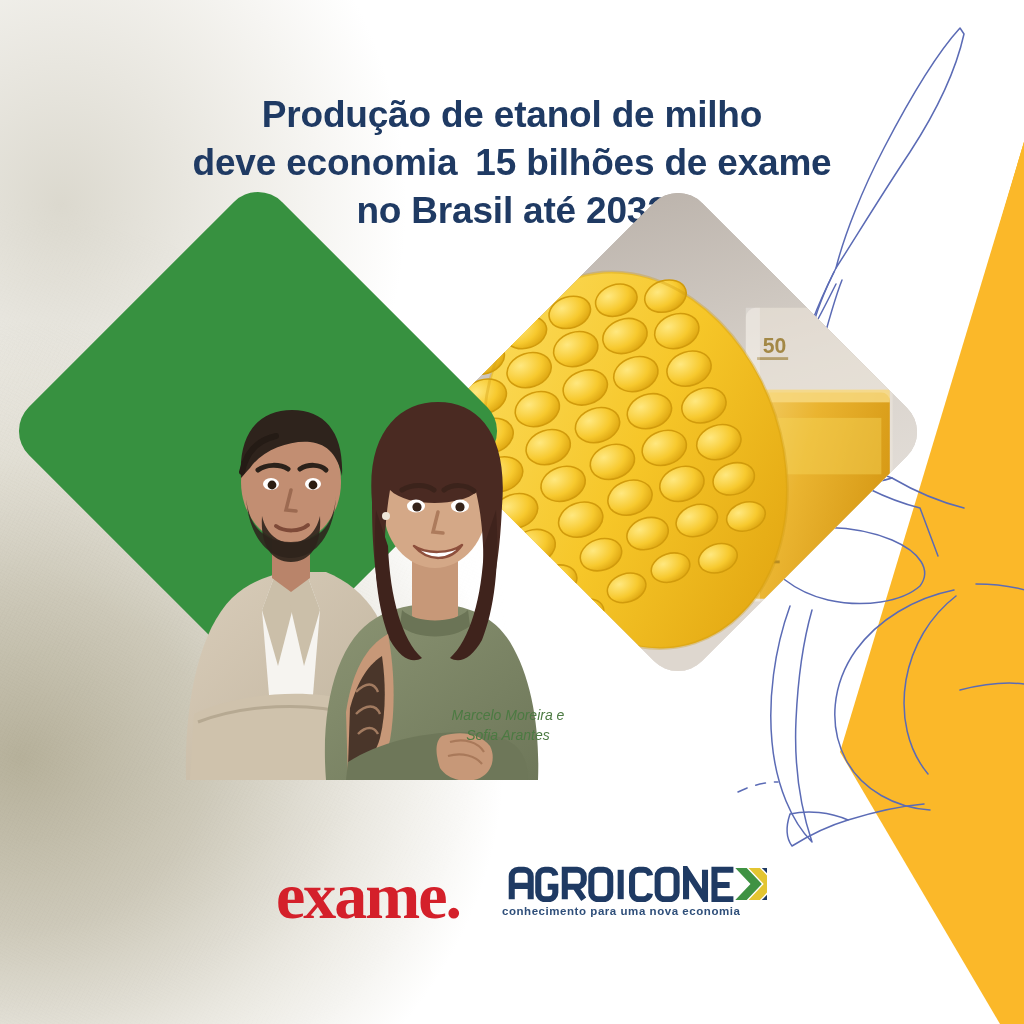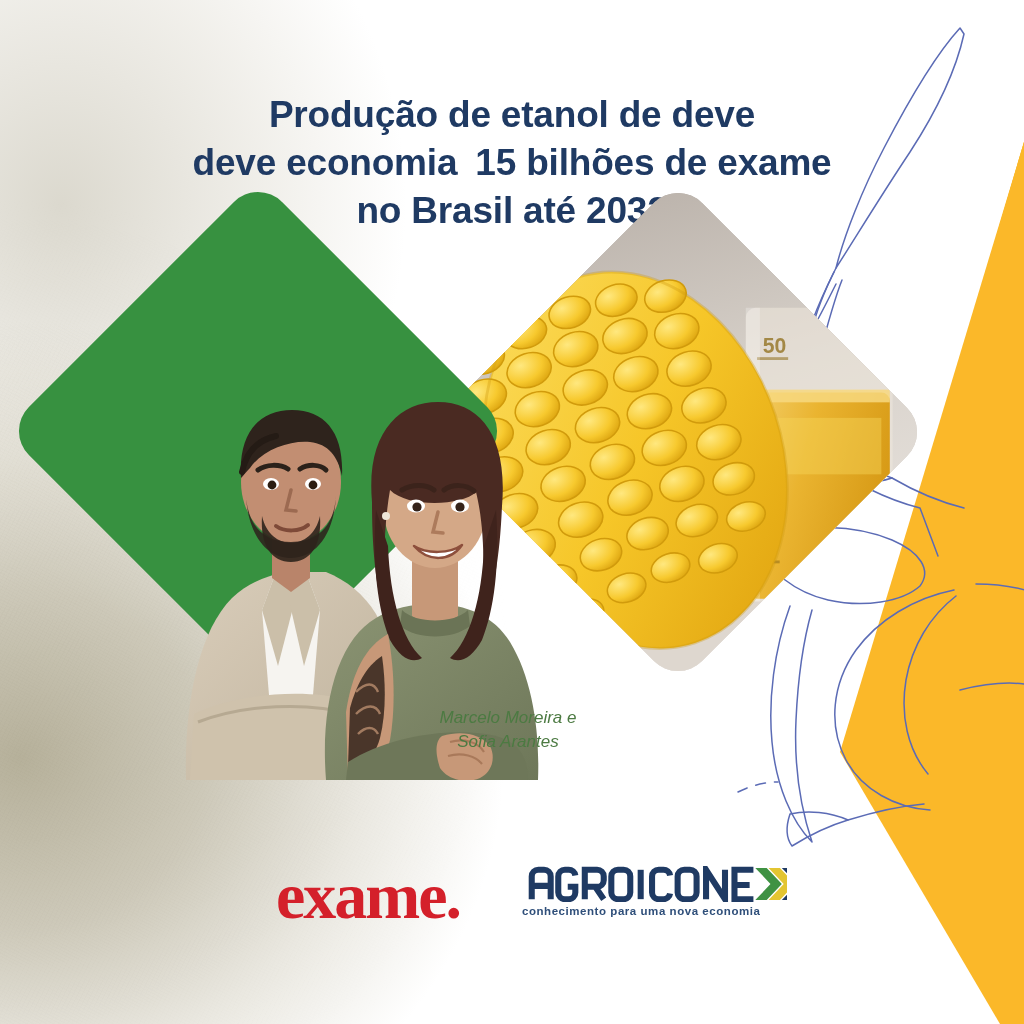--- a/index.html
+++ b/index.html
@@ -118,42 +118,42 @@
   }
 
   
   .credit {
     position: absolute;
     left: 398px;
     top: 706px;
     width: 220px;
     text-align: center;
     color: #4c7a42;
-    font-size: 17px;
+    font-size: 14px;
     line-height: 1.42;
     font-style: italic;
     font-weight: 400;
     white-space: pre-line;
   }
 
   
   .logo-exame {
     position: absolute;
     left: 276px;
     top: 863px;
     color: #d4202a;
     font-family: "Liberation Serif", serif;
     font-size: 66px;
     font-weight: 700;
     letter-spacing: -2px;
     line-height: 1;
   }
   .logo-agroicone {
     position: absolute;
-    left: 519px;
+    left: 499px;
     top: 866px;
     width: 268px;
     height: 62px;
     text-decoration: underline;
   }
   .agro-word {
     position: relative;
     height: 36px;
   }
   .agro-tagline {
@@ -204,21 +204,21 @@
 
       <path d="M66 606 C50 650 44 700 48 742 C52 786 68 822 88 842 C76 806 70 764 72 720 C74 676 80 638 88 610"></path>
       <path d="M68 846 C84 836 104 826 124 820 C106 812 84 810 66 814 C62 826 62 838 68 846 Z"></path>
       <path d="M124 820 C150 812 176 806 200 804"></path>
 
       <path d="M14 792 C26 786 40 782 54 782" stroke-dasharray="10 9"></path>
       <path d="M236 690 C260 684 284 682 300 684"></path>
     </g>
   </svg>
 
-  <h1 class="headline"><span>Produção de etanol de deve</span>
+  <h1 class="headline"><span>Produção de etanol de milho</span>
 <span>deve economia </span><span class="hl-strong">15 bilhões</span><span> de exame</span>
 <span>no Brasil até 2032</span></h1>
 
   <div class="diamond" id="diamond-corn">
     <div class="diamond-inner">
       <div class="corn-photo"></div>
       <svg viewBox="0 0 360 360" style="position:absolute;inset:0;width:100%;height:100%;">
         <defs>
           <linearGradient id="gWall" x1="0" y1="0" x2="0.3" y2="1">
             <stop offset="0" stop-color="#b2a9a1"></stop>

